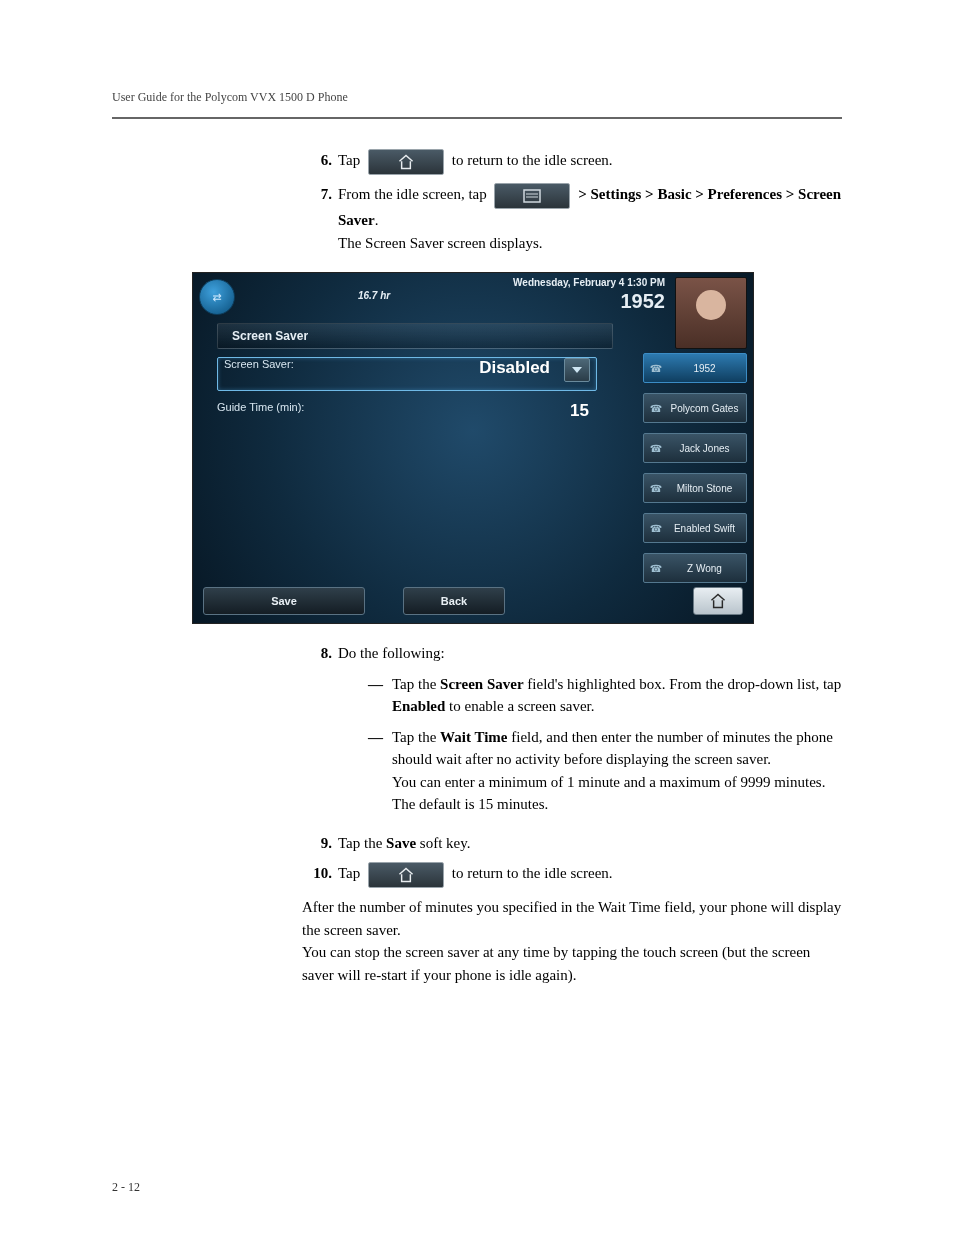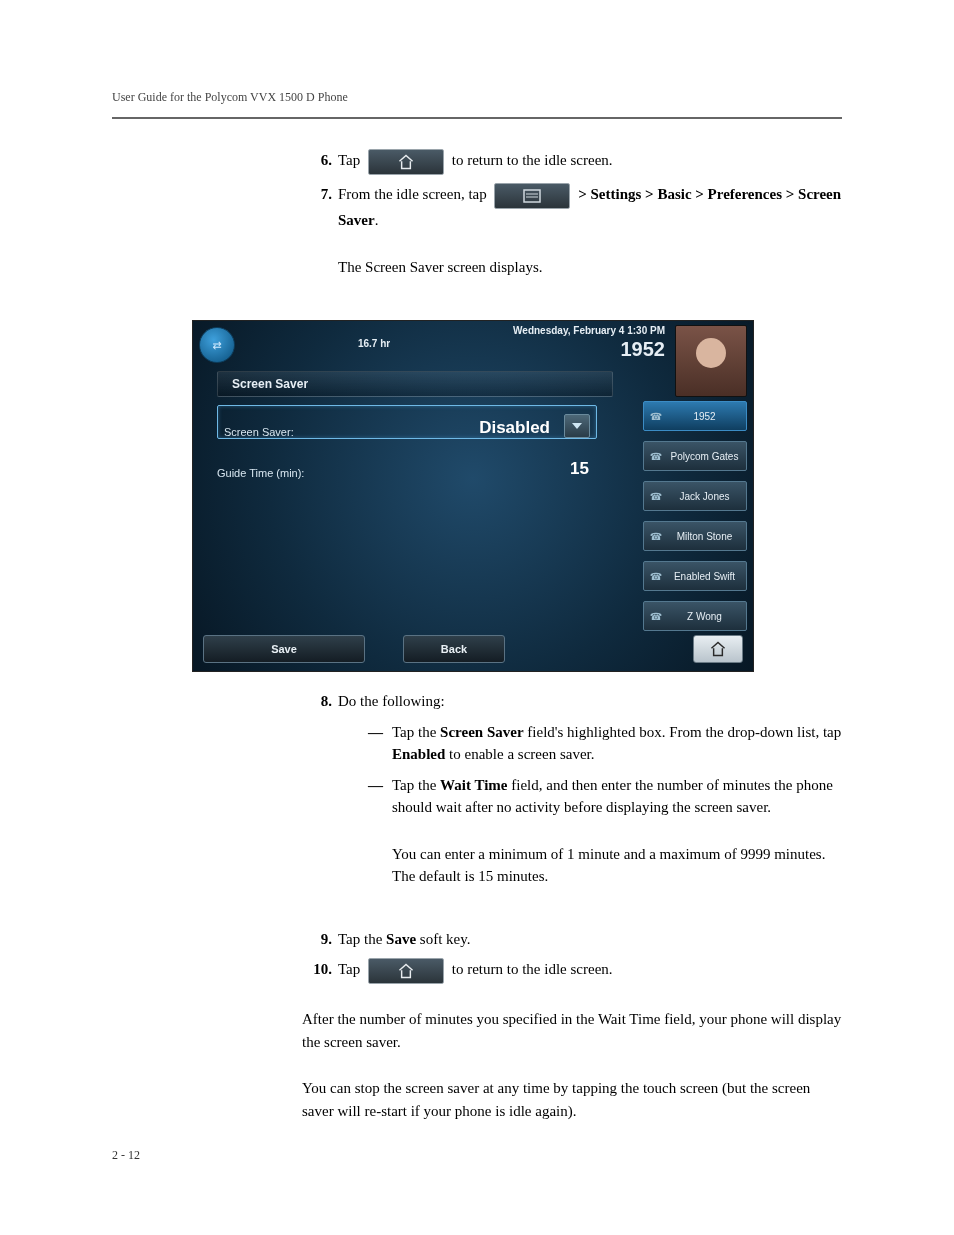--- a/index.html
+++ b/index.html
@@ -67,26 +67,26 @@
     line-height: 1.5;
   }
   .sub-dash {
     min-width: 24px;
     font-weight: bold;
   }
   .sub-body {
     flex: 1;
   }
   .para {
-    margin: 24px 0;
+    margin: 0 0;
     line-height: 1.5;
   }
   .page-footer {
     position: absolute;
-    bottom: 72px;
+    bottom: 40px;
     left: 112px;
     font-size: 12px;
     color: #333;
   }
 
   
   .phone {
     width: 560px;
     height: 350px;
     margin: 18px 0 18px 80px;
@@ -113,20 +113,21 @@
     align-items: center;
     justify-content: center;
     color: #cfeaff;
     font-size: 11px;
     border: 1px solid #0d3d5c;
   }
   .top-center {
     flex: 1;
     text-align: center;
     font-weight: bold;
+    font-style: italic;
   }
   .top-right {
     text-align: right;
     padding-right: 88px;
     font-weight: bold;
   }
   .top-right .time-line { font-size: 10px; }
   .top-right .ext-big { font-size: 20px; margin-top: 2px; }
   .avatar {
     position: absolute;
@@ -158,21 +159,21 @@
     padding-left: 14px;
     font-size: 12px;
     font-weight: bold;
   }
   .form-area {
     margin: 8px 10px 0 24px;
     width: 380px;
   }
   .form-row {
     display: flex;
-    align-items: flex-end;
+    align-items: flex-start;
     height: 30px;
     margin-bottom: 10px;
     font-size: 11px;
   }
   .form-label {
     flex: 1;
     color: #d7e6f0;
   }
   .highlight-row {
     border: 1px solid #6fb9e6;

